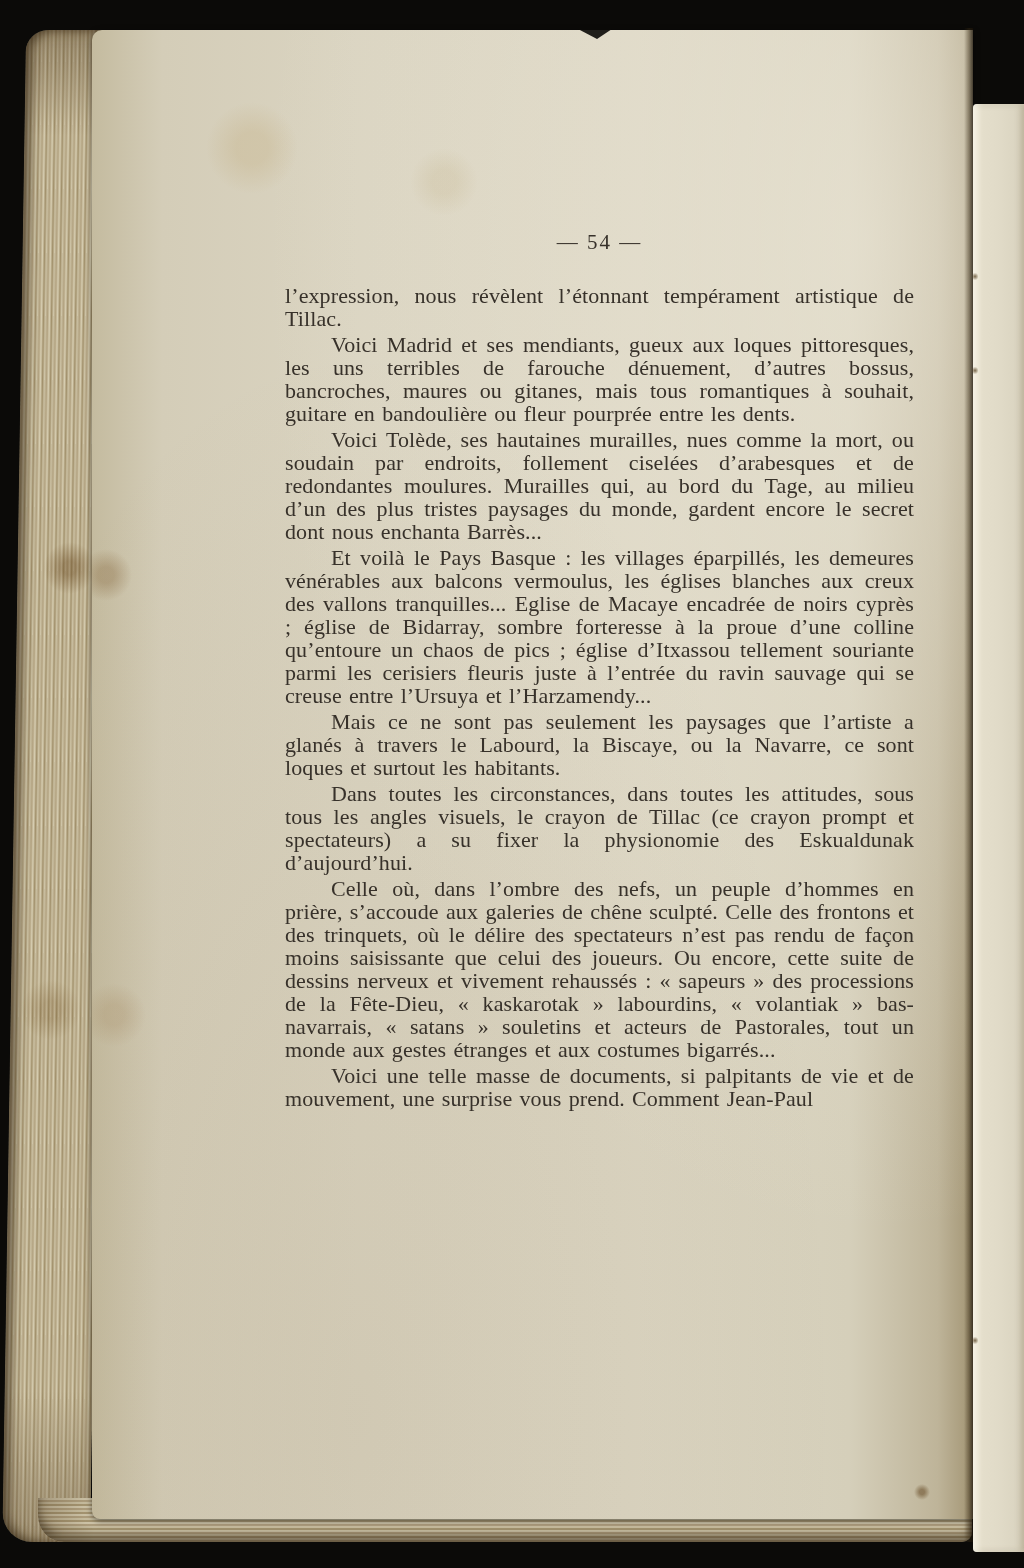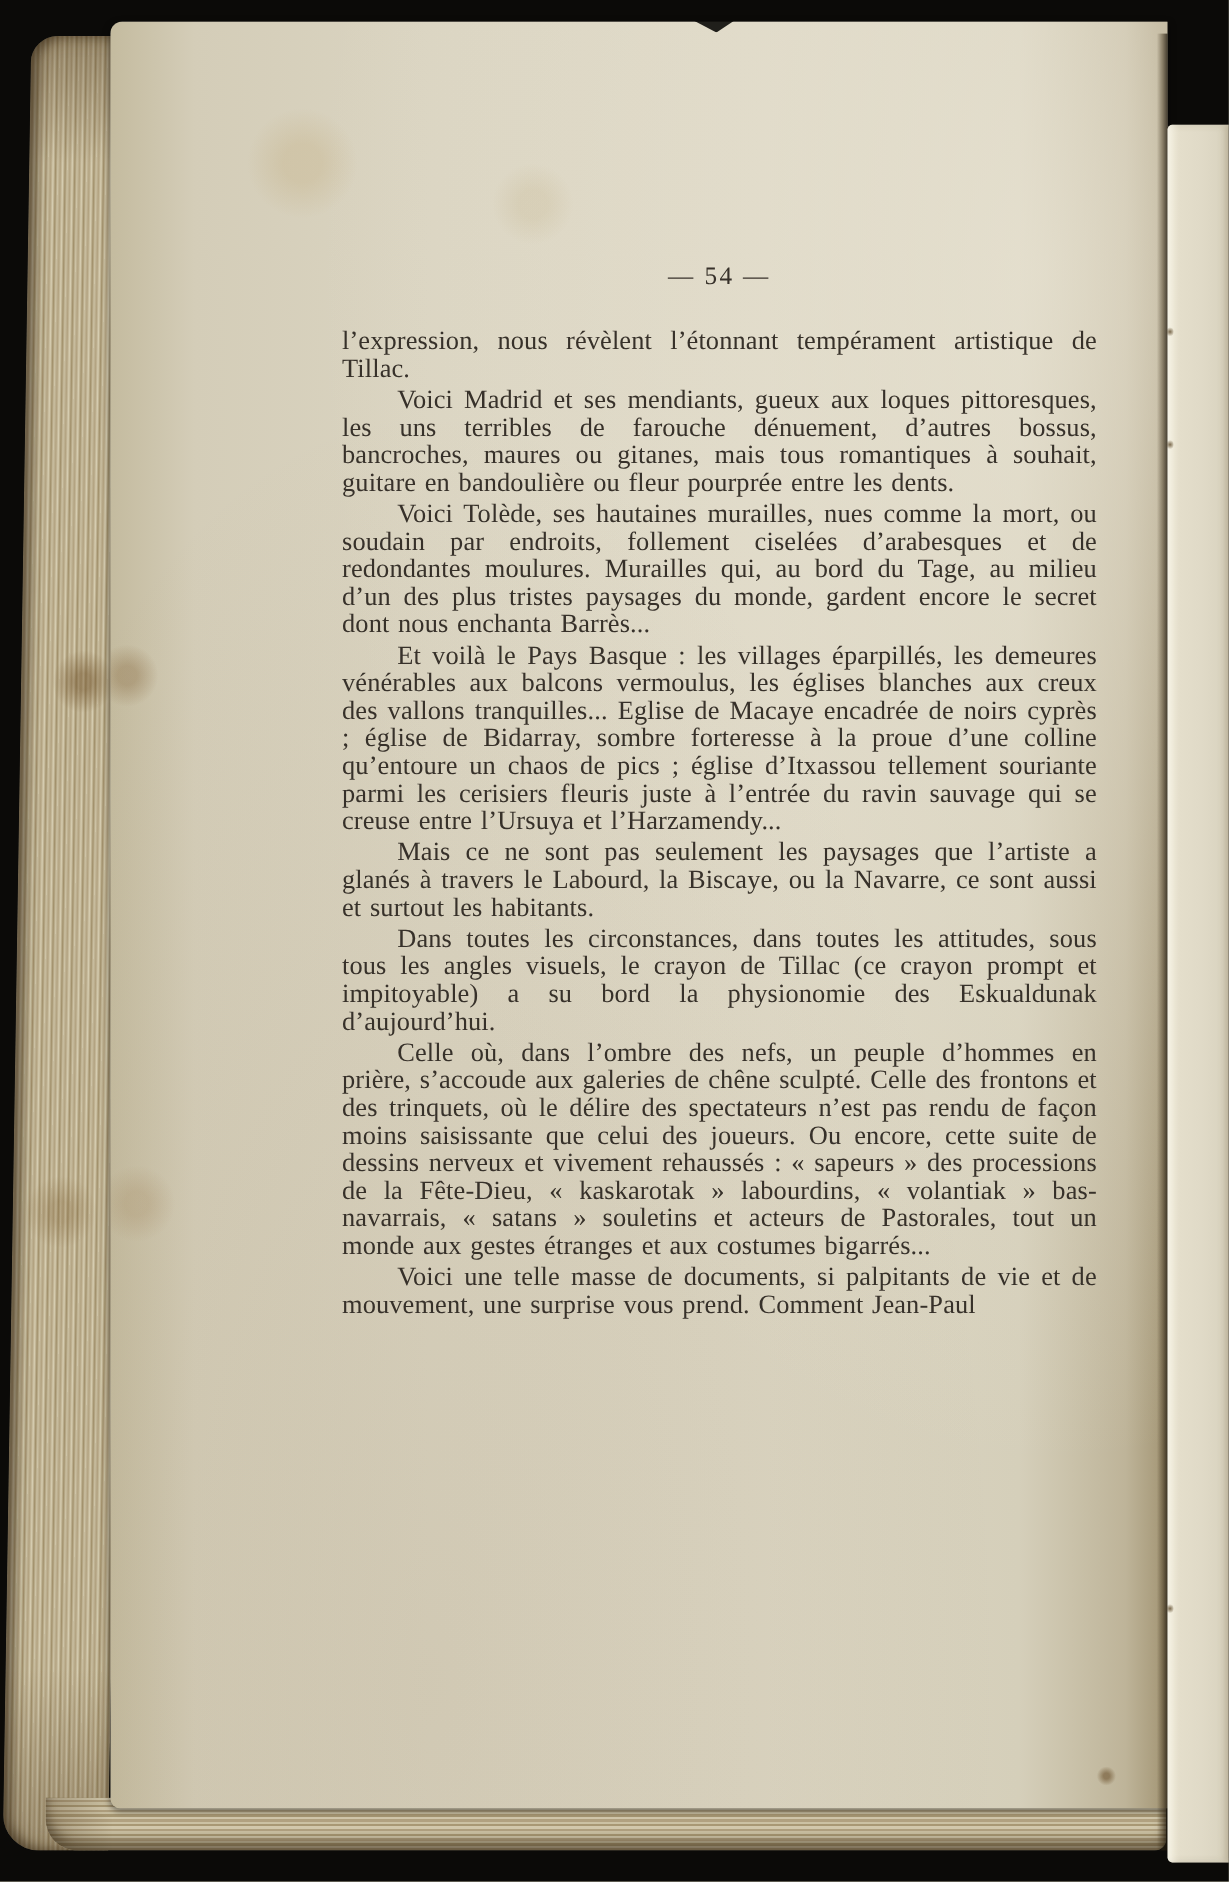--- a/index.html
+++ b/index.html
@@ -40,21 +40,21 @@
     border-radius:0 0 10px 26px;
     background:
       linear-gradient(90deg, rgba(70,50,25,.30), rgba(0,0,0,0) 6%),
       repeating-linear-gradient(180deg,
         #d2c8ac 0 2px, #b1a180 2px 4px, #cbc1a3 4px 6px, #a89874 6px 8px);
     box-shadow: inset 0 -8px 10px rgba(45,32,14,.55);
   }
 
   
   .sheet{
-    position:absolute;left:92px;top:18px;width:881px;height:1489px;
+    position:absolute;left:92px;top:30px;width:881px;height:1489px;
     border-radius:10px 0 0 8px;
     background:
       radial-gradient(circle at 160px 118px, rgba(175,140,70,.16) 0 16px, rgba(175,140,70,0) 46px),
       radial-gradient(circle at 352px 152px, rgba(160,130,60,.10) 0 12px, rgba(160,130,60,0) 34px),
       radial-gradient(circle at 14px 545px,  rgba(120,85,40,.30) 0 8px,  rgba(120,85,40,0) 26px),
       radial-gradient(circle at 22px 985px,  rgba(140,100,50,.16) 0 10px, rgba(140,100,50,0) 32px),
       radial-gradient(circle at 830px 1462px, rgba(100,72,35,.55) 0 2.5px, rgba(100,72,35,0) 8px),
       radial-gradient(ellipse at 30% 93%, rgba(125,100,60,.10), rgba(125,100,60,0) 55%),
       radial-gradient(ellipse at 88% 14%, rgba(236,231,216,.65), rgba(236,231,216,0) 55%),
       linear-gradient(90deg, #c4bb9f 0%, #d4cdb8 8%, #dad4c1 30%, #dbd5c2 62%, #d5cfba 86%, #beb499 96%, #a29473 100%),
@@ -122,22 +122,22 @@
   <div class="sheet">
     <div class="tear-notch"></div>
 
     <div class="text-block">
       <div class="page-number">— 54 —</div>
 
     <p class="noindent">l’expression, nous révèlent l’étonnant tempérament artistique de Tillac.</p>
         <p>Voici Madrid et ses mendiants, gueux aux loques pittoresques, les uns terribles de farouche dénuement, d’autres bossus, bancroches, maures ou gitanes, mais tous romantiques à souhait, guitare en bandoulière ou fleur pourprée entre les dents.</p>
         <p>Voici Tolède, ses hautaines murailles, nues comme la mort, ou soudain par endroits, follement ciselées d’arabesques et de redondantes moulures. Murailles qui, au bord du Tage, au milieu d’un des plus tristes paysages du monde, gardent encore le secret dont nous enchanta Barrès...</p>
         <p>Et voilà le Pays Basque : les villages éparpillés, les demeures vénérables aux balcons vermoulus, les églises blanches aux creux des vallons tranquilles... Eglise de Macaye encadrée de noirs cyprès ; église de Bidarray, sombre forteresse à la proue d’une colline qu’entoure un chaos de pics ; église d’Itxassou tellement souriante parmi les cerisiers fleuris juste à l’entrée du ravin sauvage qui se creuse entre l’Ursuya et l’Harzamendy...</p>
-        <p>Mais ce ne sont pas seulement les paysages que l’artiste a glanés à travers le Labourd, la Biscaye, ou la Navarre, ce sont aussi et surtout les habitants.</p>
-        <p>Dans toutes les circonstances, dans toutes les attitudes, sous tous les angles visuels, le crayon de Tillac (ce crayon prompt et impitoyable) a su bord la physionomie des Eskualdunak d’aujourd’hui.</p>
+        <p>Mais ce ne sont pas seulement les paysages que l’artiste a glanés à travers le Labourd, la Biscaye, ou la Navarre, ce sont loques et surtout les habitants.</p>
+        <p>Dans toutes les circonstances, dans toutes les attitudes, sous tous les angles visuels, le crayon de Tillac (ce crayon prompt et spectateurs) a su fixer la physionomie des Eskualdunak d’aujourd’hui.</p>
         <p>Celle où, dans l’ombre des nefs, un peuple d’hommes en prière, s’accoude aux galeries de chêne sculpté. Celle des frontons et des trinquets, où le délire des spectateurs n’est pas rendu de façon moins saisissante que celui des joueurs. Ou encore, cette suite de dessins nerveux et vivement rehaussés : « sapeurs » des processions de la Fête-Dieu, « kaskarotak » labourdins, « volantiak » bas-navarrais, « satans » souletins et acteurs de Pastorales, tout un monde aux gestes étranges et aux costumes bigarrés...</p>
         <p>Voici une telle masse de documents, si palpitants de vie et de mouvement, une surprise vous prend. Comment Jean-Paul</p>
       </div>
   </div>
 
   <div class="gutter-line"></div>
 
   <div class="next-page">
     <div class="stitch s1"></div>
     <div class="stitch s2"></div>

